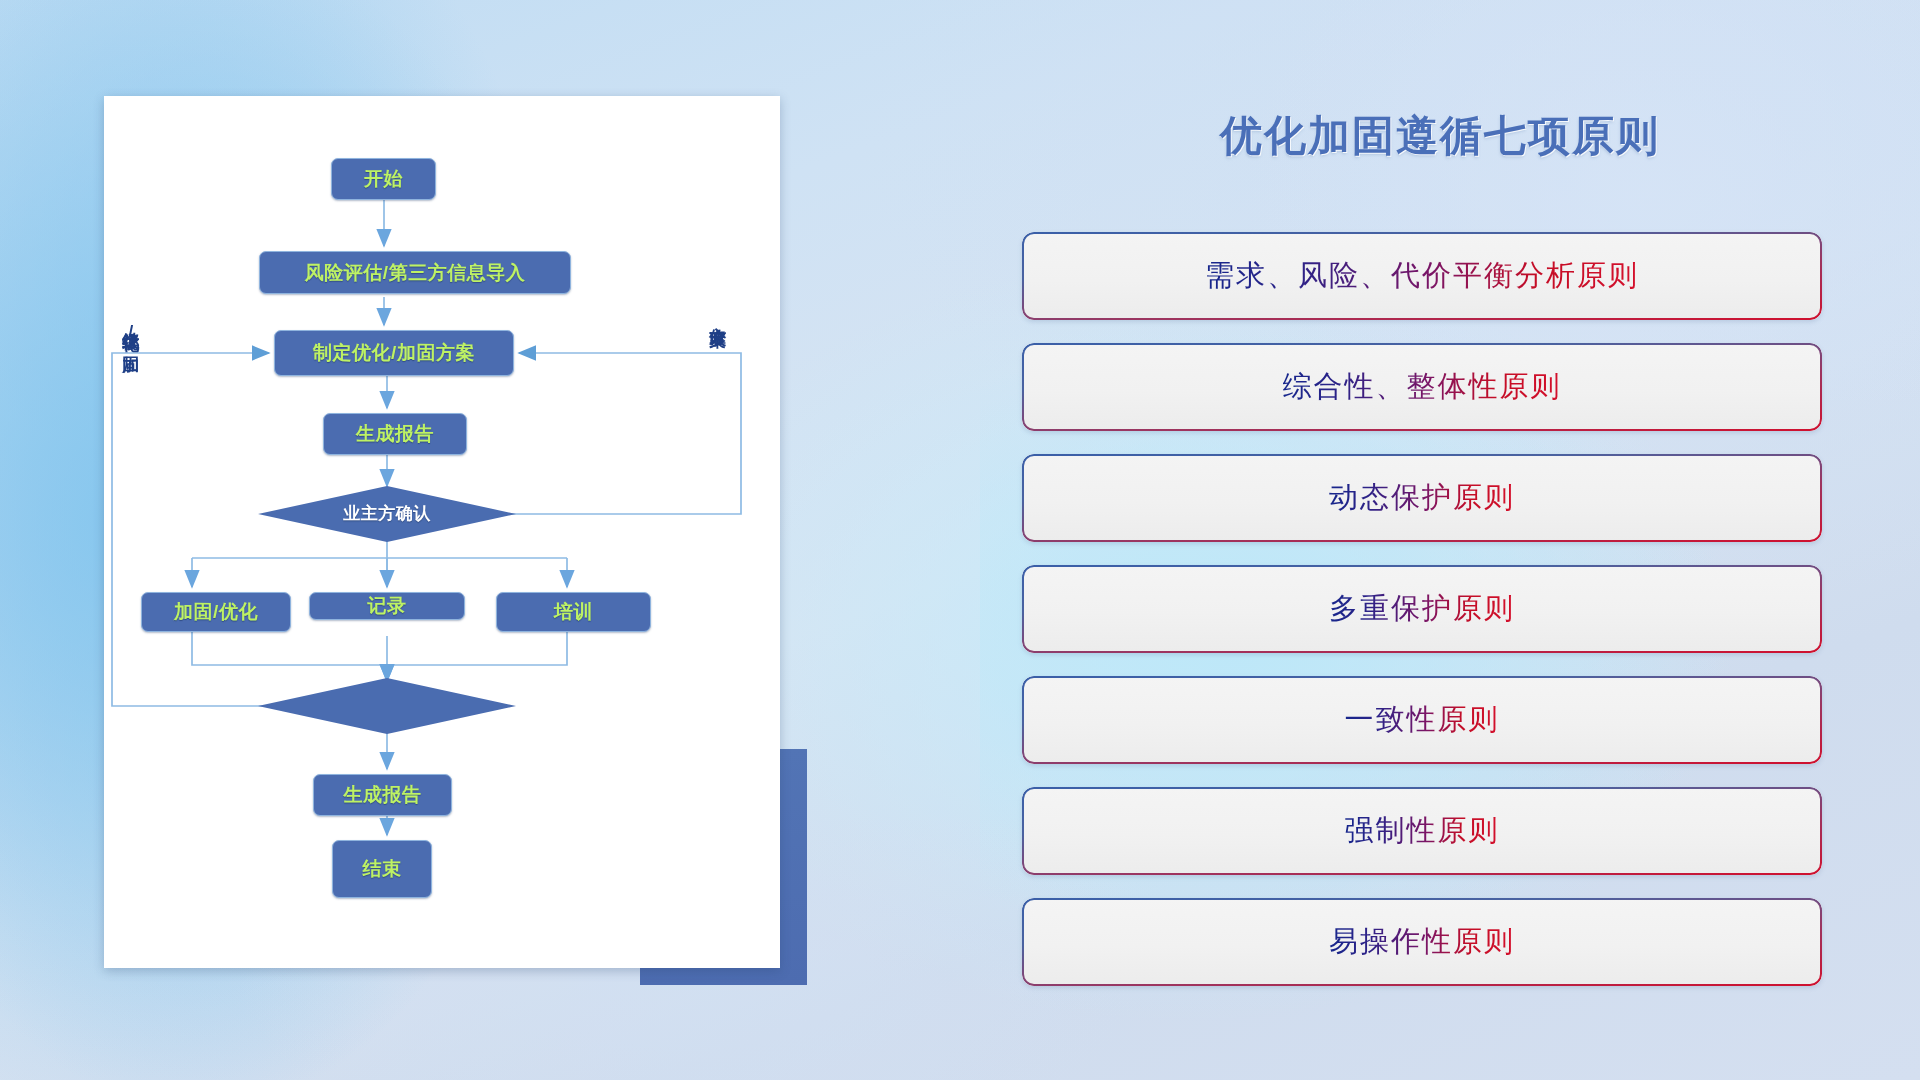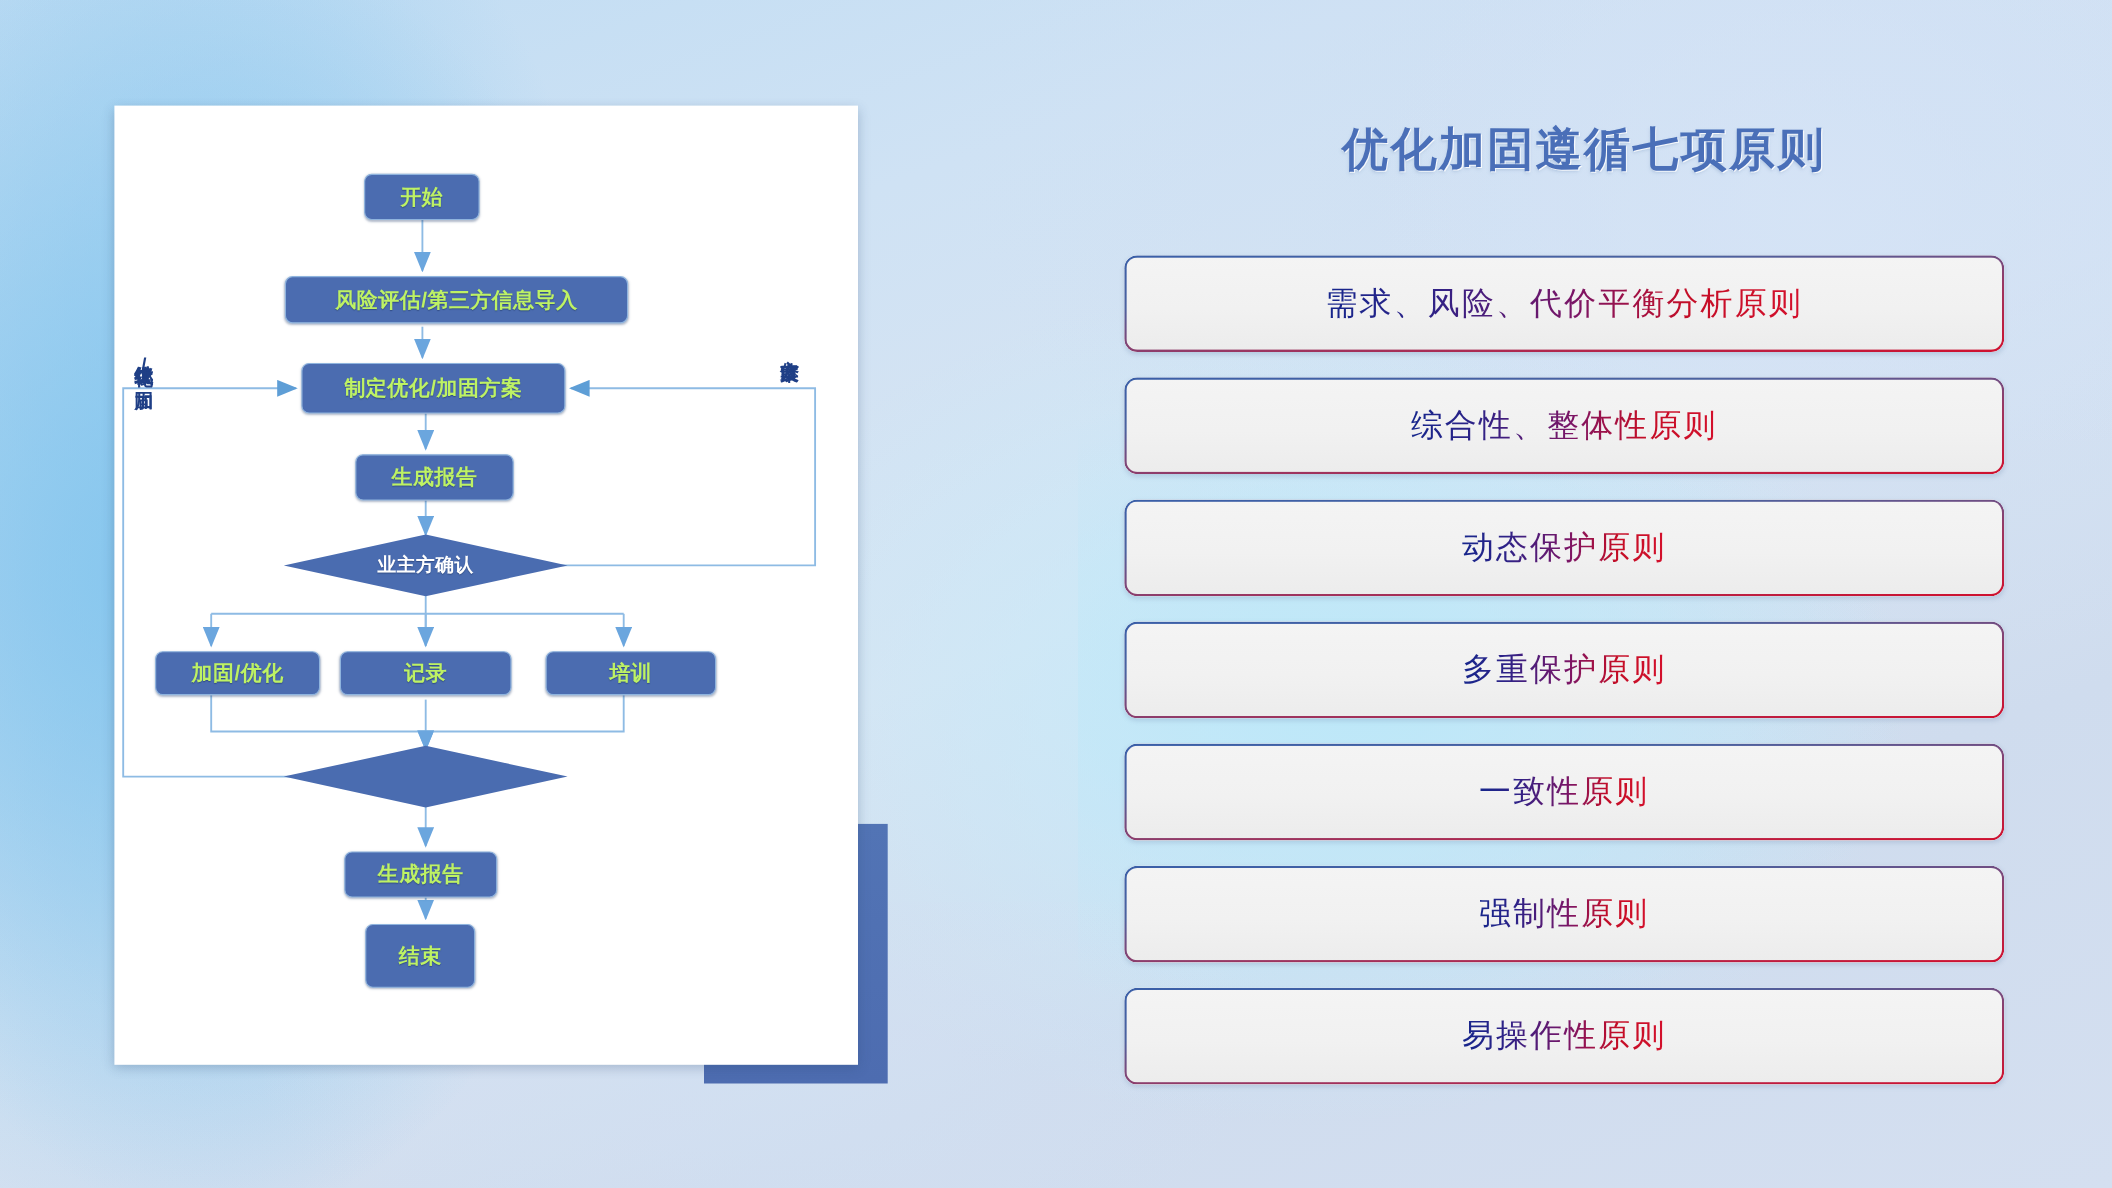--- a/index.html
+++ b/index.html
@@ -47,21 +47,21 @@
     color:#bef264;font-weight:700;letter-spacing:.5px;
     text-shadow:0 1px 1px rgba(20,40,80,.45);
     box-shadow:0 1px 2px rgba(35,60,105,.35);
     white-space:nowrap;
   }
   .node.n-start   {left:227px;top:62px;width:105px;height:42px;font-size:19px;}
   .node.n-risk    {left:155px;top:155px;width:312px;height:43px;font-size:19px;}
   .node.n-plan    {left:170px;top:234px;width:240px;height:46px;font-size:19px;}
   .node.n-submit  {left:219px;top:317px;width:144px;height:42px;font-size:19px;}
   .node.n-fix     {left:13px;top:496px;width:150px;height:40px;font-size:19px;margin-left:24px;}
-  .node.n-record  {left:205px;top:496px;width:156px;height:40px;font-size:19px;}
+  .node.n-record  {left:205px;top:496px;width:156px;height:28px;font-size:19px;}
   .node.n-train   {left:392px;top:496px;width:155px;height:40px;font-size:19px;}
   .node.n-report  {left:209px;top:678px;width:139px;height:42px;font-size:19px;}
   .node.n-end     {left:228px;top:744px;width:100px;height:58px;font-size:19px;}
 
   .diamond-label{
     position:absolute;display:flex;align-items:center;justify-content:center;
     color:#ffffff;font-size:17px;font-weight:700;letter-spacing:.5px;
     text-shadow:0 1px 1px rgba(20,40,80,.45);white-space:nowrap;
   }
   .dl-owner{left:178px;top:397px;width:210px;height:40px;}

